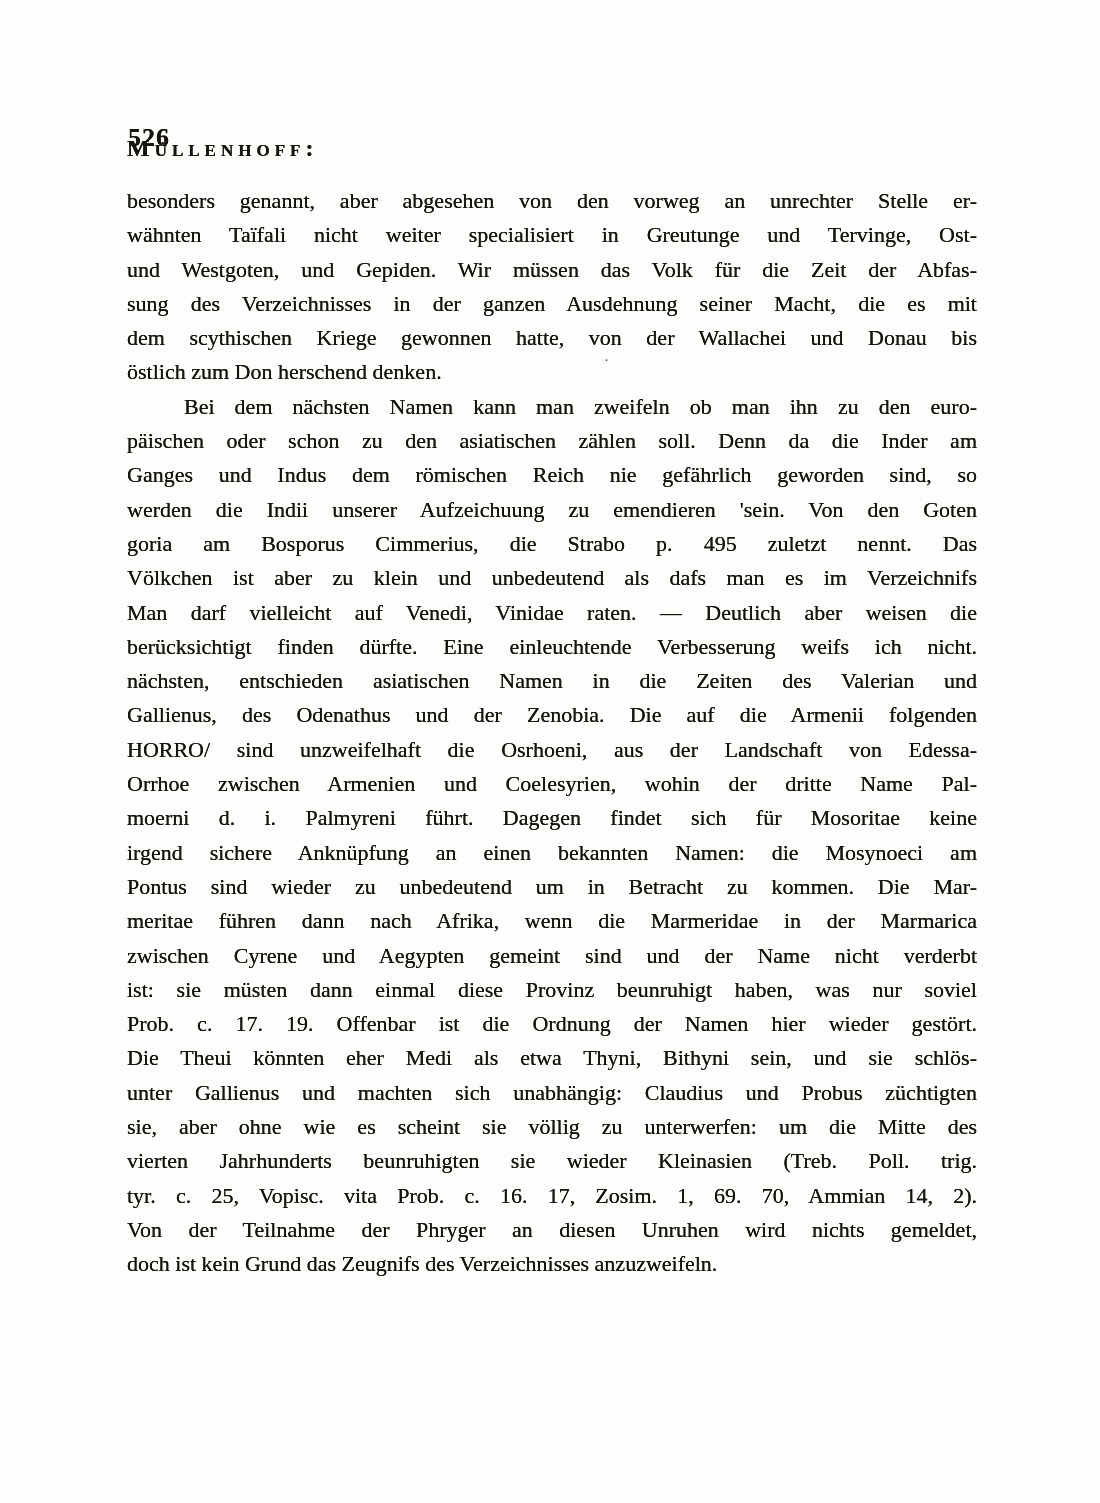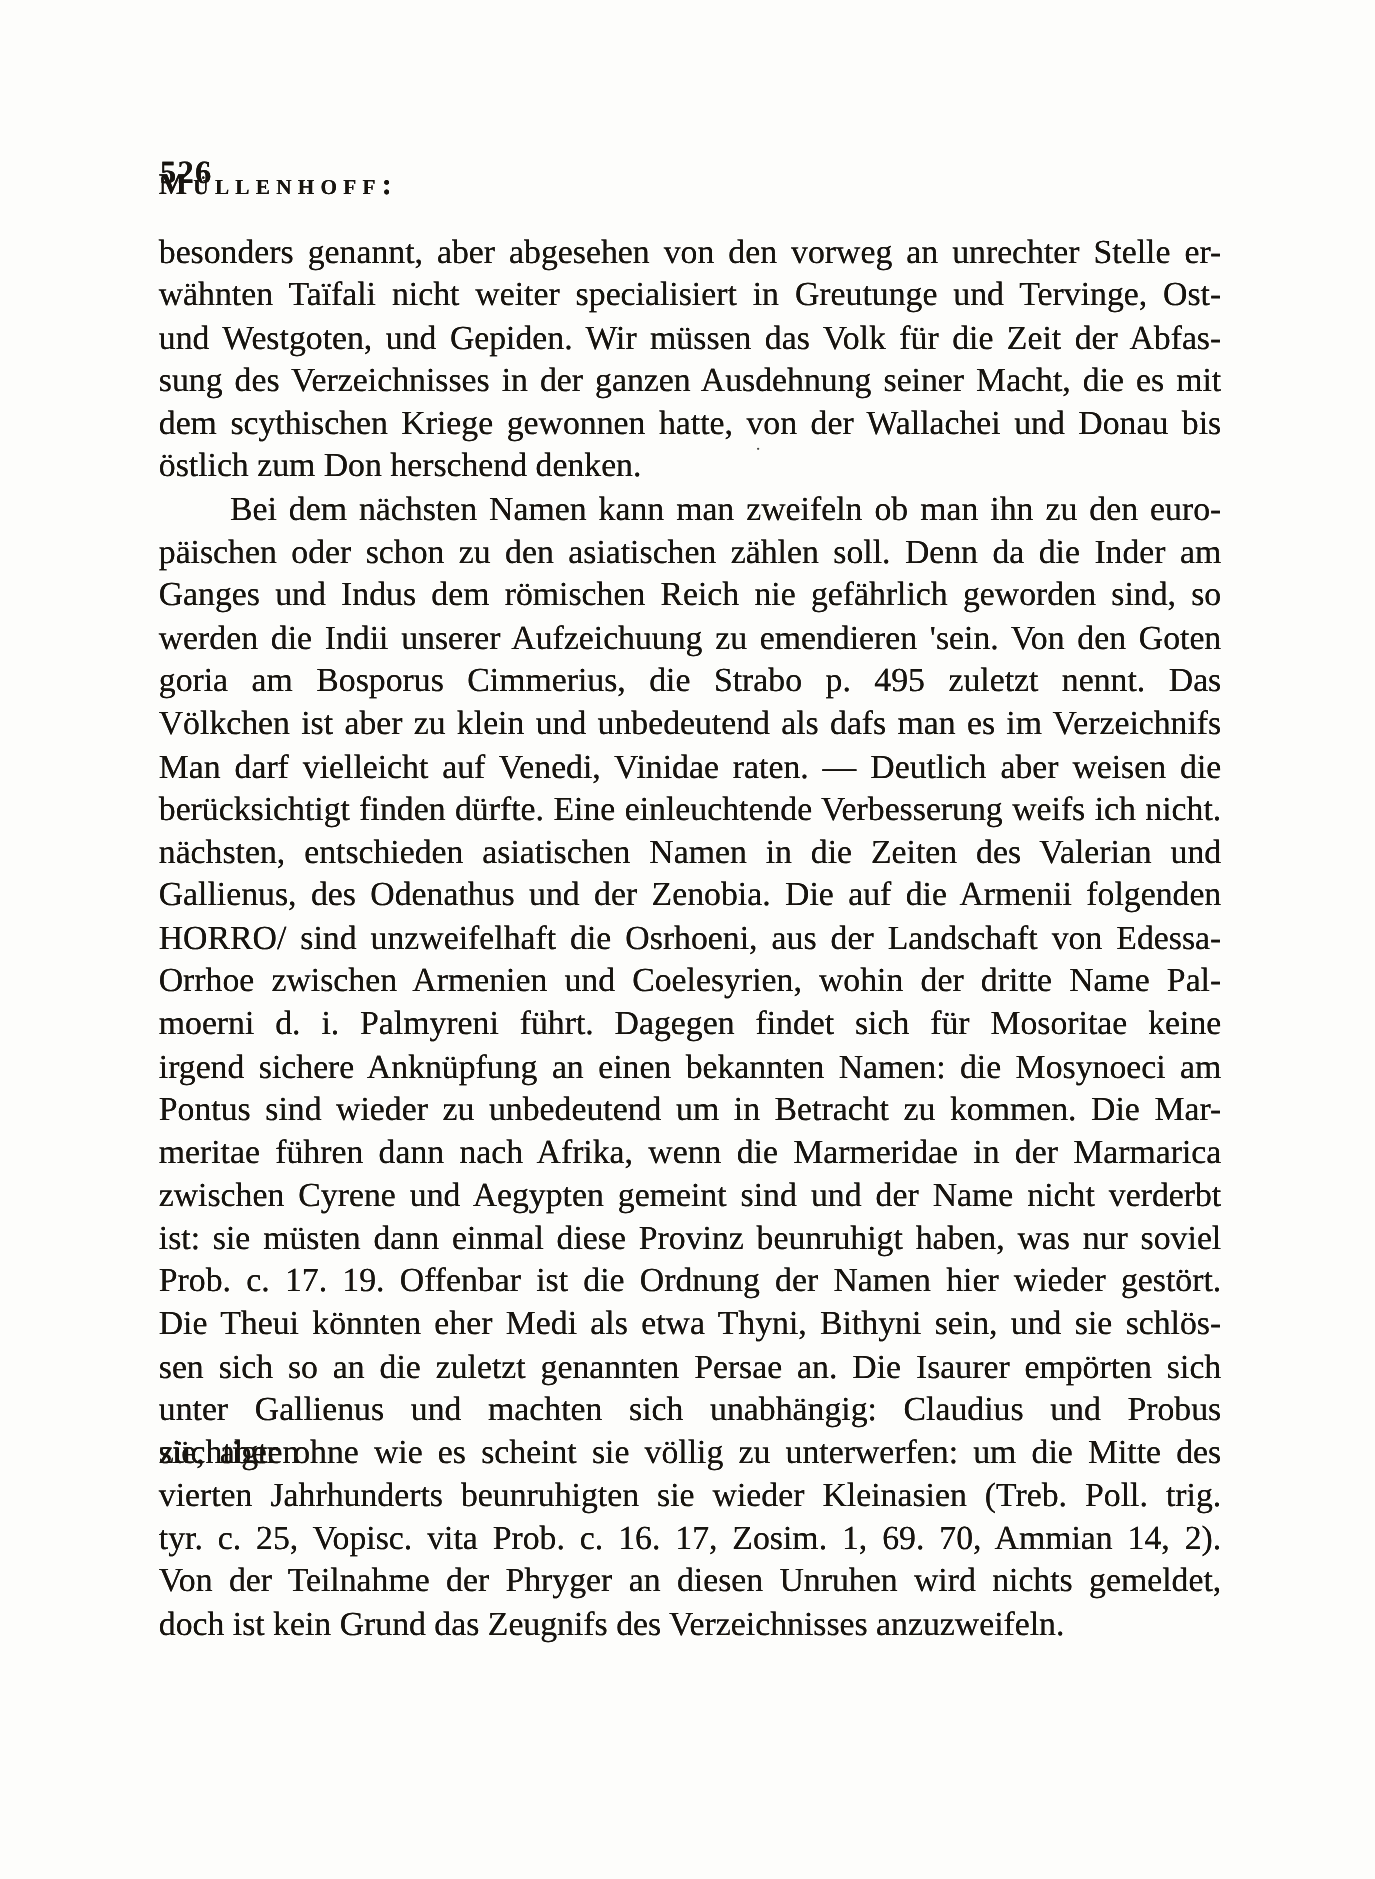--- a/index.html
+++ b/index.html
@@ -43,21 +43,21 @@
   }
   .textblock {
     position: absolute;
     left: 127px;
     top: 184px;
     width: 850px;
   }
   .line {
     height: 34.3px;
     line-height: 34.3px;
-    font-size: 27px;
+    font-size: 22px;
     white-space: normal;
     text-align: justify;
     text-align-last: justify;
     text-shadow: 0 0 0.45px currentColor;
   }
   .line.end {
     text-align-last: left;
   }
   .line.indent {
     text-indent: 57px;
@@ -100,21 +100,20 @@
       <div class="line">HORRO/ sind unzweifelhaft die Osrhoeni, aus der Landschaft von Edessa-</div>
       <div class="line">Orrhoe zwischen Armenien und Coelesyrien, wohin der dritte Name Pal-</div>
       <div class="line">moerni d. i. Palmyreni führt.  Dagegen findet sich für Mosoritae keine</div>
       <div class="line">irgend sichere Anknüpfung an einen bekannten Namen: die Mosynoeci am</div>
       <div class="line">Pontus sind wieder zu unbedeutend um in Betracht zu kommen.  Die Mar-</div>
       <div class="line">meritae führen dann nach Afrika, wenn die Marmeridae in der Marmarica</div>
       <div class="line">zwischen Cyrene und Aegypten gemeint sind und der Name nicht verderbt</div>
       <div class="line">ist: sie müsten dann einmal diese Provinz beunruhigt haben, was nur soviel</div>
       <div class="line">Prob. c. 17. 19.   Offenbar ist die Ordnung der Namen hier wieder gestört.</div>
       <div class="line">Die Theui könnten eher Medi als etwa Thyni, Bithyni sein, und sie schlös-</div>
-      <div class="line">sen sich so an die zuletzt genannten Persae an.  Die Isaurer empörten sich</div>
       <div class="line">unter Gallienus und machten sich unabhängig: Claudius und Probus züchtigten</div>
       <div class="line">sie, aber ohne wie es scheint sie völlig zu unterwerfen: um die Mitte des</div>
       <div class="line">vierten Jahrhunderts beunruhigten sie wieder Kleinasien (Treb. Poll. trig.</div>
       <div class="line">tyr. c. 25,  Vopisc. vita Prob. c. 16. 17,  Zosim. 1, 69. 70,  Ammian 14, 2).</div>
       <div class="line">Von der Teilnahme der Phryger an diesen Unruhen wird nichts gemeldet,</div>
       <div class="line end">doch ist kein Grund das Zeugnifs des Verzeichnisses anzuzweifeln.</div>
     </div>
 
   <span class="stray-mark">·</span>
 

